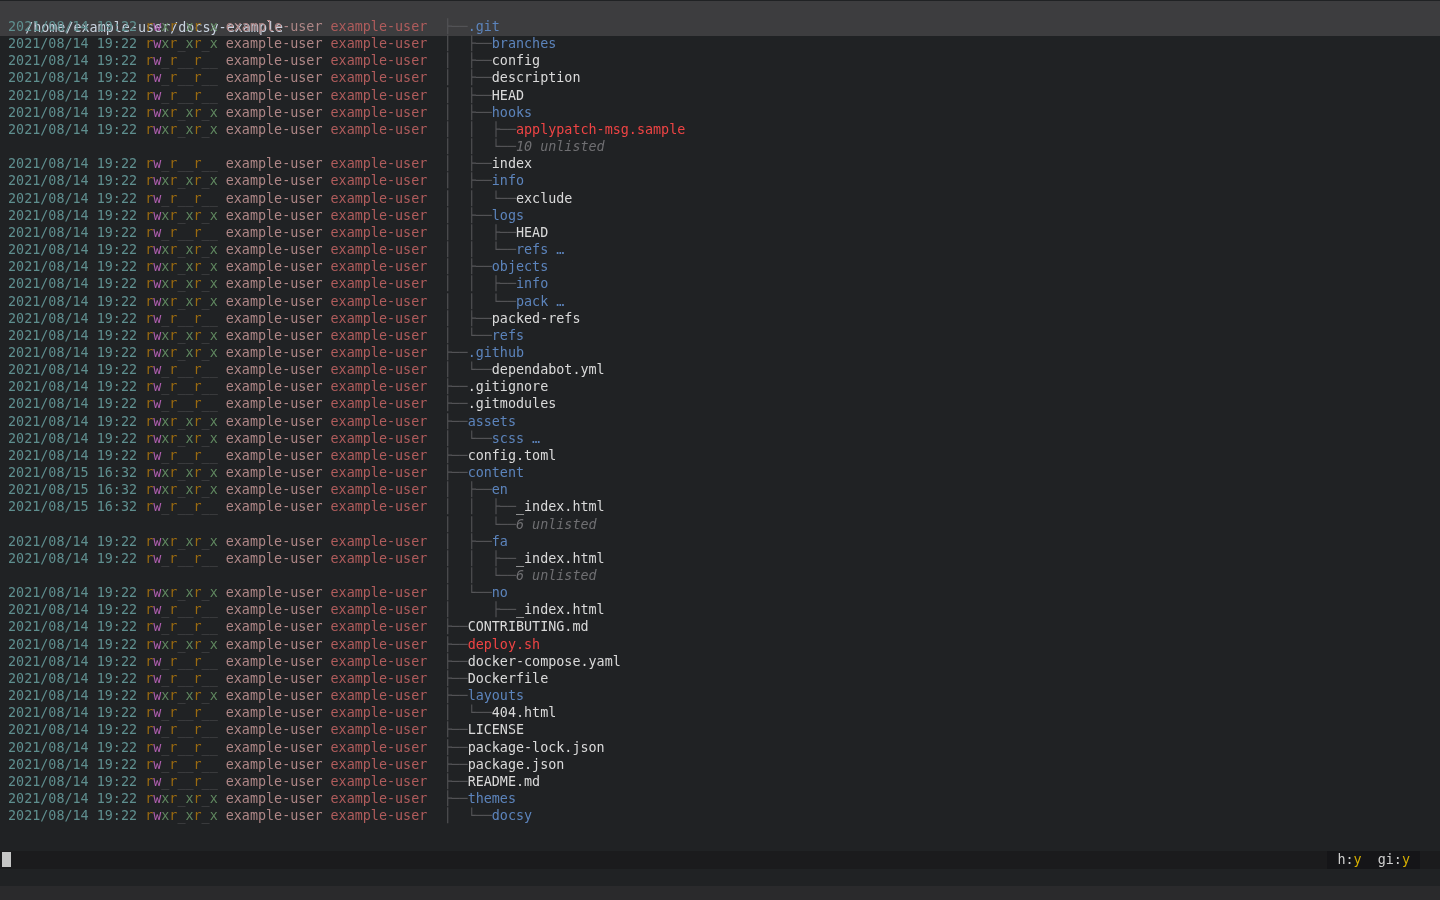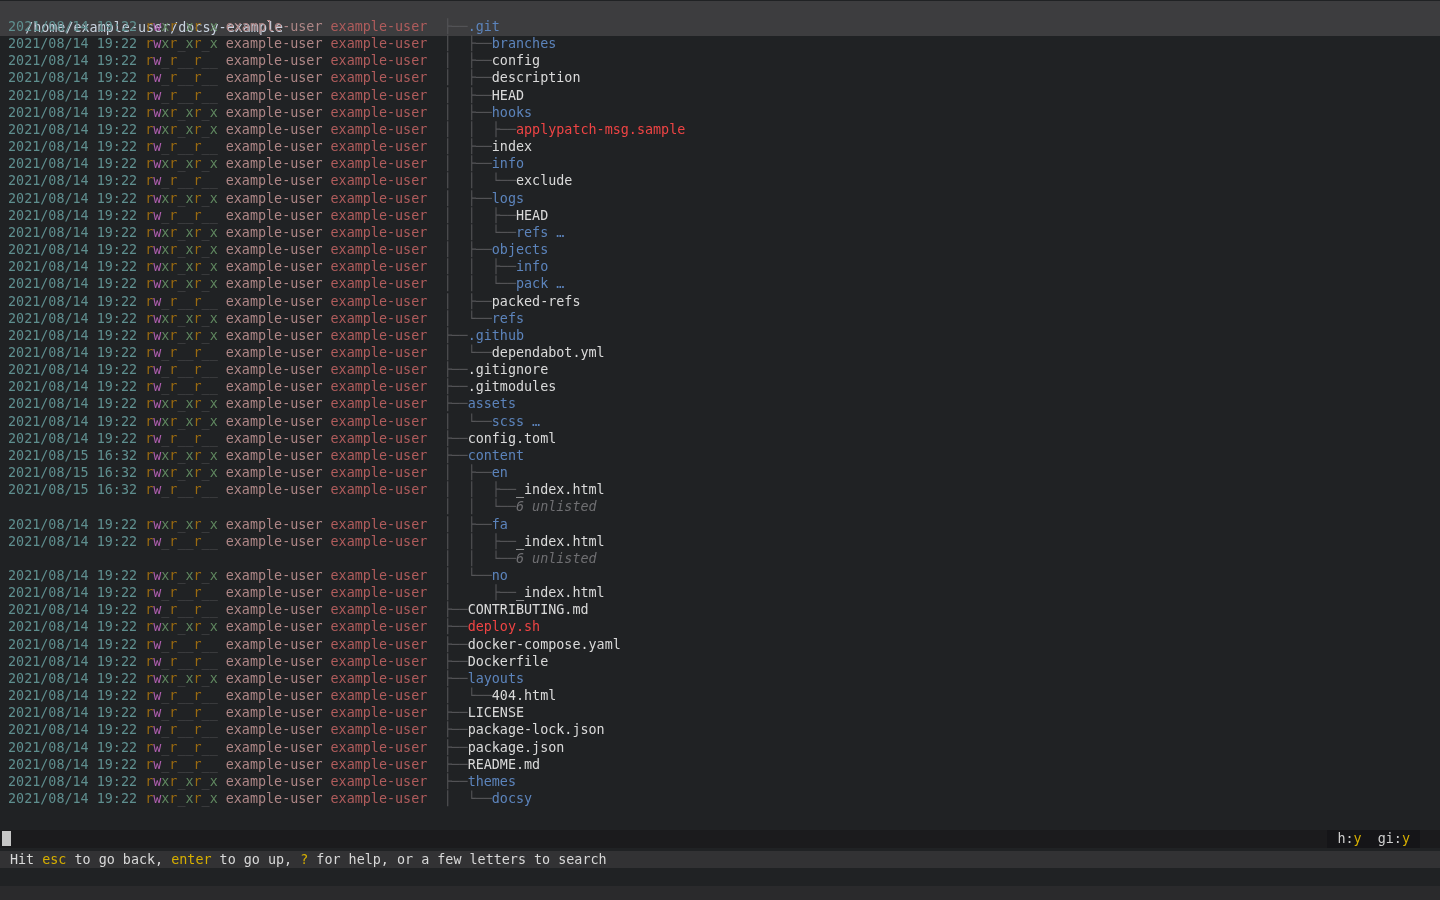--- a/index.html
+++ b/index.html
@@ -32,21 +32,21 @@
   .c-file{color:#dadada}
   .c-exe{color:#ef4444}
   .c-unlisted{color:#6f6f72;font-style:italic}
   .statusbar{
     position:absolute;top:851px;left:0;width:1440px;height:17px;
     background:#323234;color:#d8d8d8;line-height:17.5px;
     padding-left:10px;box-sizing:border-box;white-space:pre;z-index:5;
   }
   .statusbar .key{color:#d7af00}
   .inputbar{
-    position:absolute;top:830px;left:0;width:1440px;height:17.5px;
+    position:absolute;top:851px;left:0;width:1440px;height:17.5px;
     background:#1b1b1d;line-height:17.5px;z-index:5;
   }
   .cursor{
     display:inline-block;width:9px;height:15px;margin:1px 0 0 2px;
     background:#c6c6c6;vertical-align:top;
   }
   .shortcuts{
     position:absolute;right:20px;top:0;height:17.5px;line-height:17.5px;
     background:#151518;color:#cfcfcf;padding:0 10px;white-space:pre;
   }
@@ -64,20 +64,21 @@
 </div>
 
 <div class="content">
     <div class="row"><span class="c-date"> 2021/08/14 19:22 </span><span class="pr">r</span><span class="pw">w</span><span class="px">x</span><span class="pr">r</span><span class="pu">_</span><span class="px">x</span><span class="pr">r</span><span class="pu">_</span><span class="px">x</span><span class="c-owner"> example-user</span><span class="c-group"> example-user</span><span>  </span><span class="c-tree">├──</span><span class="c-dir">.git</span></div>
     <div class="row"><span class="c-date"> 2021/08/14 19:22 </span><span class="pr">r</span><span class="pw">w</span><span class="px">x</span><span class="pr">r</span><span class="pu">_</span><span class="px">x</span><span class="pr">r</span><span class="pu">_</span><span class="px">x</span><span class="c-owner"> example-user</span><span class="c-group"> example-user</span><span>  </span><span class="c-tree">│  ├──</span><span class="c-dir">branches</span></div>
     <div class="row"><span class="c-date"> 2021/08/14 19:22 </span><span class="pr">r</span><span class="pw">w</span><span class="pu">_</span><span class="pr">r</span><span class="pu">_</span><span class="pu">_</span><span class="pr">r</span><span class="pu">_</span><span class="pu">_</span><span class="c-owner"> example-user</span><span class="c-group"> example-user</span><span>  </span><span class="c-tree">│  ├──</span><span class="c-file">config</span></div>
     <div class="row"><span class="c-date"> 2021/08/14 19:22 </span><span class="pr">r</span><span class="pw">w</span><span class="pu">_</span><span class="pr">r</span><span class="pu">_</span><span class="pu">_</span><span class="pr">r</span><span class="pu">_</span><span class="pu">_</span><span class="c-owner"> example-user</span><span class="c-group"> example-user</span><span>  </span><span class="c-tree">│  ├──</span><span class="c-file">description</span></div>
     <div class="row"><span class="c-date"> 2021/08/14 19:22 </span><span class="pr">r</span><span class="pw">w</span><span class="pu">_</span><span class="pr">r</span><span class="pu">_</span><span class="pu">_</span><span class="pr">r</span><span class="pu">_</span><span class="pu">_</span><span class="c-owner"> example-user</span><span class="c-group"> example-user</span><span>  </span><span class="c-tree">│  ├──</span><span class="c-file">HEAD</span></div>
     <div class="row"><span class="c-date"> 2021/08/14 19:22 </span><span class="pr">r</span><span class="pw">w</span><span class="px">x</span><span class="pr">r</span><span class="pu">_</span><span class="px">x</span><span class="pr">r</span><span class="pu">_</span><span class="px">x</span><span class="c-owner"> example-user</span><span class="c-group"> example-user</span><span>  </span><span class="c-tree">│  ├──</span><span class="c-dir">hooks</span></div>
     <div class="row"><span class="c-date"> 2021/08/14 19:22 </span><span class="pr">r</span><span class="pw">w</span><span class="px">x</span><span class="pr">r</span><span class="pu">_</span><span class="px">x</span><span class="pr">r</span><span class="pu">_</span><span class="px">x</span><span class="c-owner"> example-user</span><span class="c-group"> example-user</span><span>  </span><span class="c-tree">│  │  ├──</span><span class="c-exe">applypatch-msg.sample</span></div>
+    <div class="row"><span>                                                       </span><span class="c-tree">│  │  └──</span><span class="c-unlisted">10 unlisted</span></div>
     <div class="row"><span class="c-date"> 2021/08/14 19:22 </span><span class="pr">r</span><span class="pw">w</span><span class="pu">_</span><span class="pr">r</span><span class="pu">_</span><span class="pu">_</span><span class="pr">r</span><span class="pu">_</span><span class="pu">_</span><span class="c-owner"> example-user</span><span class="c-group"> example-user</span><span>  </span><span class="c-tree">│  ├──</span><span class="c-file">index</span></div>
     <div class="row"><span class="c-date"> 2021/08/14 19:22 </span><span class="pr">r</span><span class="pw">w</span><span class="px">x</span><span class="pr">r</span><span class="pu">_</span><span class="px">x</span><span class="pr">r</span><span class="pu">_</span><span class="px">x</span><span class="c-owner"> example-user</span><span class="c-group"> example-user</span><span>  </span><span class="c-tree">│  ├──</span><span class="c-dir">info</span></div>
     <div class="row"><span class="c-date"> 2021/08/14 19:22 </span><span class="pr">r</span><span class="pw">w</span><span class="pu">_</span><span class="pr">r</span><span class="pu">_</span><span class="pu">_</span><span class="pr">r</span><span class="pu">_</span><span class="pu">_</span><span class="c-owner"> example-user</span><span class="c-group"> example-user</span><span>  </span><span class="c-tree">│  │  └──</span><span class="c-file">exclude</span></div>
     <div class="row"><span class="c-date"> 2021/08/14 19:22 </span><span class="pr">r</span><span class="pw">w</span><span class="px">x</span><span class="pr">r</span><span class="pu">_</span><span class="px">x</span><span class="pr">r</span><span class="pu">_</span><span class="px">x</span><span class="c-owner"> example-user</span><span class="c-group"> example-user</span><span>  </span><span class="c-tree">│  ├──</span><span class="c-dir">logs</span></div>
     <div class="row"><span class="c-date"> 2021/08/14 19:22 </span><span class="pr">r</span><span class="pw">w</span><span class="pu">_</span><span class="pr">r</span><span class="pu">_</span><span class="pu">_</span><span class="pr">r</span><span class="pu">_</span><span class="pu">_</span><span class="c-owner"> example-user</span><span class="c-group"> example-user</span><span>  </span><span class="c-tree">│  │  ├──</span><span class="c-file">HEAD</span></div>
     <div class="row"><span class="c-date"> 2021/08/14 19:22 </span><span class="pr">r</span><span class="pw">w</span><span class="px">x</span><span class="pr">r</span><span class="pu">_</span><span class="px">x</span><span class="pr">r</span><span class="pu">_</span><span class="px">x</span><span class="c-owner"> example-user</span><span class="c-group"> example-user</span><span>  </span><span class="c-tree">│  │  └──</span><span class="c-dir">refs …</span></div>
     <div class="row"><span class="c-date"> 2021/08/14 19:22 </span><span class="pr">r</span><span class="pw">w</span><span class="px">x</span><span class="pr">r</span><span class="pu">_</span><span class="px">x</span><span class="pr">r</span><span class="pu">_</span><span class="px">x</span><span class="c-owner"> example-user</span><span class="c-group"> example-user</span><span>  </span><span class="c-tree">│  ├──</span><span class="c-dir">objects</span></div>
     <div class="row"><span class="c-date"> 2021/08/14 19:22 </span><span class="pr">r</span><span class="pw">w</span><span class="px">x</span><span class="pr">r</span><span class="pu">_</span><span class="px">x</span><span class="pr">r</span><span class="pu">_</span><span class="px">x</span><span class="c-owner"> example-user</span><span class="c-group"> example-user</span><span>  </span><span class="c-tree">│  │  ├──</span><span class="c-dir">info</span></div>
     <div class="row"><span class="c-date"> 2021/08/14 19:22 </span><span class="pr">r</span><span class="pw">w</span><span class="px">x</span><span class="pr">r</span><span class="pu">_</span><span class="px">x</span><span class="pr">r</span><span class="pu">_</span><span class="px">x</span><span class="c-owner"> example-user</span><span class="c-group"> example-user</span><span>  </span><span class="c-tree">│  │  └──</span><span class="c-dir">pack …</span></div>
     <div class="row"><span class="c-date"> 2021/08/14 19:22 </span><span class="pr">r</span><span class="pw">w</span><span class="pu">_</span><span class="pr">r</span><span class="pu">_</span><span class="pu">_</span><span class="pr">r</span><span class="pu">_</span><span class="pu">_</span><span class="c-owner"> example-user</span><span class="c-group"> example-user</span><span>  </span><span class="c-tree">│  ├──</span><span class="c-file">packed-refs</span></div>

